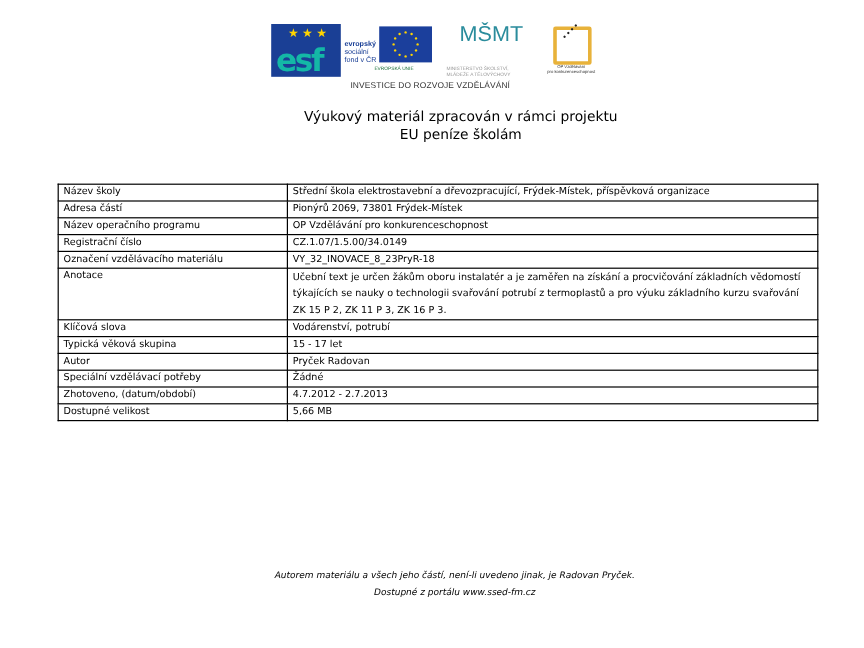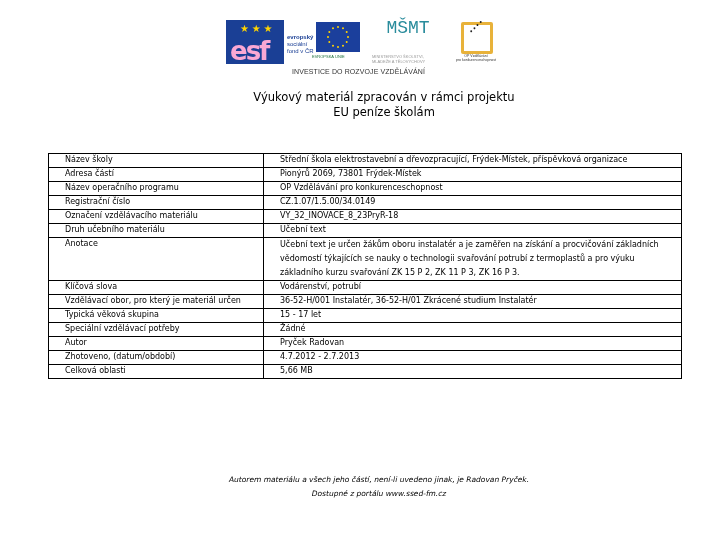--- a/index.html
+++ b/index.html
@@ -4,43 +4,43 @@
   <style>
     html, body { margin: 0; padding: 0; }
     body {
       width: 720px; height: 540px; background: #ffffff; position: relative;
       font-family: "Liberation Sans", "DejaVu Sans", sans-serif; color: #000;
       overflow: hidden;
     }
     .logos { position: absolute; left: 226px; top: 20px; width: 275px; height: 60px; }
     .logo { position: absolute; }
     .esf-box { left: 0; top: 0; width: 58px; height: 44px; background: #1a3f95; }
-    .esf-text { position: absolute; left: 4px; top: 16px; font-size: 26px; font-weight: bold; color: #f9a8d4; letter-spacing: -2px; font-family: "DejaVu Sans", sans-serif; }
+    .esf-text { position: absolute; left: 4px; top: 16px; font-size: 26px; font-weight: bold; color: #14b8a6; letter-spacing: -2px; font-family: "DejaVu Sans", sans-serif; }
     .esf-stars { position: absolute; left: 14px; top: 3px; font-size: 10px; color: #ffd400; }
     .esf-caption { left: 61px; top: 14px; font-size: 6px; line-height: 7px; color: #1a3f95; }
     .esf-caption b { color: #1a3f95; }
     .eu-flag { left: 90px; top: 2px; width: 44px; height: 30px; background: #1b3f9c; }
     .eu-stars { position: absolute; left: 7px; top: 0; width: 30px; height: 30px; color: #ffd400; font-size: 5px; }
     .eu-caption { left: 86px; top: 34px; font-size: 4px; color: #1a6f3a; white-space: nowrap; }
-    .msmt { left: 157px; top: 0px; width: 50px; height: 36px; color: #2a8c9c; font-size: 18px; line-height: 16px; text-align: center; font-family: Liberation Mono, monospace; }
+    .msmt { left: 157px; top: 0px; width: 50px; height: 36px; color: #2a8c9c; font-size: 18px; line-height: 16px; text-align: center; font-family: Liberation Sans, sans-serif; }
     .msmt-caption { left: 146px; top: 34px; font-size: 4px; line-height: 5px; color: #999; white-space: nowrap; }
     .op { left: 235px; top: 2px; width: 26px; height: 26px; border: 3px solid #e8b23a; border-radius: 2px; }
     .op-dots { position: absolute; left: 4px; top: -2px; font-size: 7px; color: #222; transform: rotate(-45deg); }
     .op-caption { left: 226px; top: 34px; font-size: 3.5px; color: #333; white-space: nowrap; text-align: center; width: 48px; line-height: 4px; }
     .invest { position: absolute; left: 292px; top: 68px; font-size: 7px; color: #333; letter-spacing: 0.1px; }
 
     .title { position: absolute; left: 0; top: 90px; width: 720px; text-align: center; font-size: 11.5px; line-height: 15px; font-family: "DejaVu Sans", sans-serif; padding-left: 24px; }
 
     table.meta {
       position: absolute; left: 48px; top: 153px; width: 634px;
       border-collapse: collapse; table-layout: fixed;
       font-family: "DejaVu Sans", sans-serif; font-size: 8px;
     }
     table.meta td {
-      border: 1px solid #000; padding: 0 16px; height: 13px; line-height: 12px;
+      border: 1px solid #000; padding: 0 4px; height: 13px; line-height: 12px;
       vertical-align: top; white-space: nowrap; overflow: hidden;
     }
     table.meta td.k { width: 182px; }
     table.meta td.v.wrap { white-space: normal; line-height: 14px; margin-left: 40px; }
     .footer { position: absolute; left: 0; top: 473px; width: 758px; text-align: center; font-size: 7.5px; font-style: italic; line-height: 14px; font-family: "DejaVu Sans", sans-serif; }
   </style>
 </head>
 <body>
 
 <div class="logos">
@@ -108,53 +108,45 @@
       </tr>
     <tr>
         <td class="k">Registrační číslo</td>
         <td class="v">CZ.1.07/1.5.00/34.0149</td>
       </tr>
     <tr>
         <td class="k">Označení vzdělávacího materiálu</td>
         <td class="v">VY_32_INOVACE_8_23PryR-18</td>
       </tr>
     <tr>
-        <td class="k">Druh učebního materiálu</td>
-        <td class="v">Učební text</td>
-      </tr>
-    <tr>
         <td class="k">Anotace</td>
         <td class="v wrap">Učební text je určen žákům oboru instalatér a je zaměřen na získání a procvičování základních vědomostí týkajících se nauky o technologii svařování potrubí z termoplastů a pro výuku základního kurzu svařování ZK 15 P 2, ZK 11 P 3, ZK 16 P 3.</td>
       </tr>
     <tr>
         <td class="k">Klíčová slova</td>
         <td class="v">Vodárenství, potrubí</td>
       </tr>
     <tr>
-        <td class="k">Vzdělávací obor, pro který je materiál určen</td>
-        <td class="v">36-52-H/001 Instalatér, 36-52-H/01 Zkrácené studium Instalatér</td>
+        <td class="k">Typická věková skupina</td>
+        <td class="v">15 - 17 let</td>
       </tr>
     <tr>
-        <td class="k">Typická věková skupina</td>
-        <td class="v">15 - 17 let</td>
+        <td class="k">Autor</td>
+        <td class="v">Pryček Radovan</td>
       </tr>
     <tr>
         <td class="k">Speciální vzdělávací potřeby</td>
         <td class="v">Žádné</td>
       </tr>
     <tr>
-        <td class="k">Autor</td>
-        <td class="v">Pryček Radovan</td>
-      </tr>
-    <tr>
         <td class="k">Zhotoveno, (datum/období)</td>
         <td class="v">4.7.2012 - 2.7.2013</td>
       </tr>
     <tr>
-        <td class="k">Celková oblasti</td>
+        <td class="k">Dostupné velikost</td>
         <td class="v">5,66 MB</td>
       </tr>
   </tbody>
 </table>
 
 <div class="footer">
   <div>Autorem materiálu a všech jeho částí, není-li uvedeno jinak, je Radovan Pryček.</div>
   <div>Dostupné z portálu www.ssed-fm.cz</div>
 </div>
 

